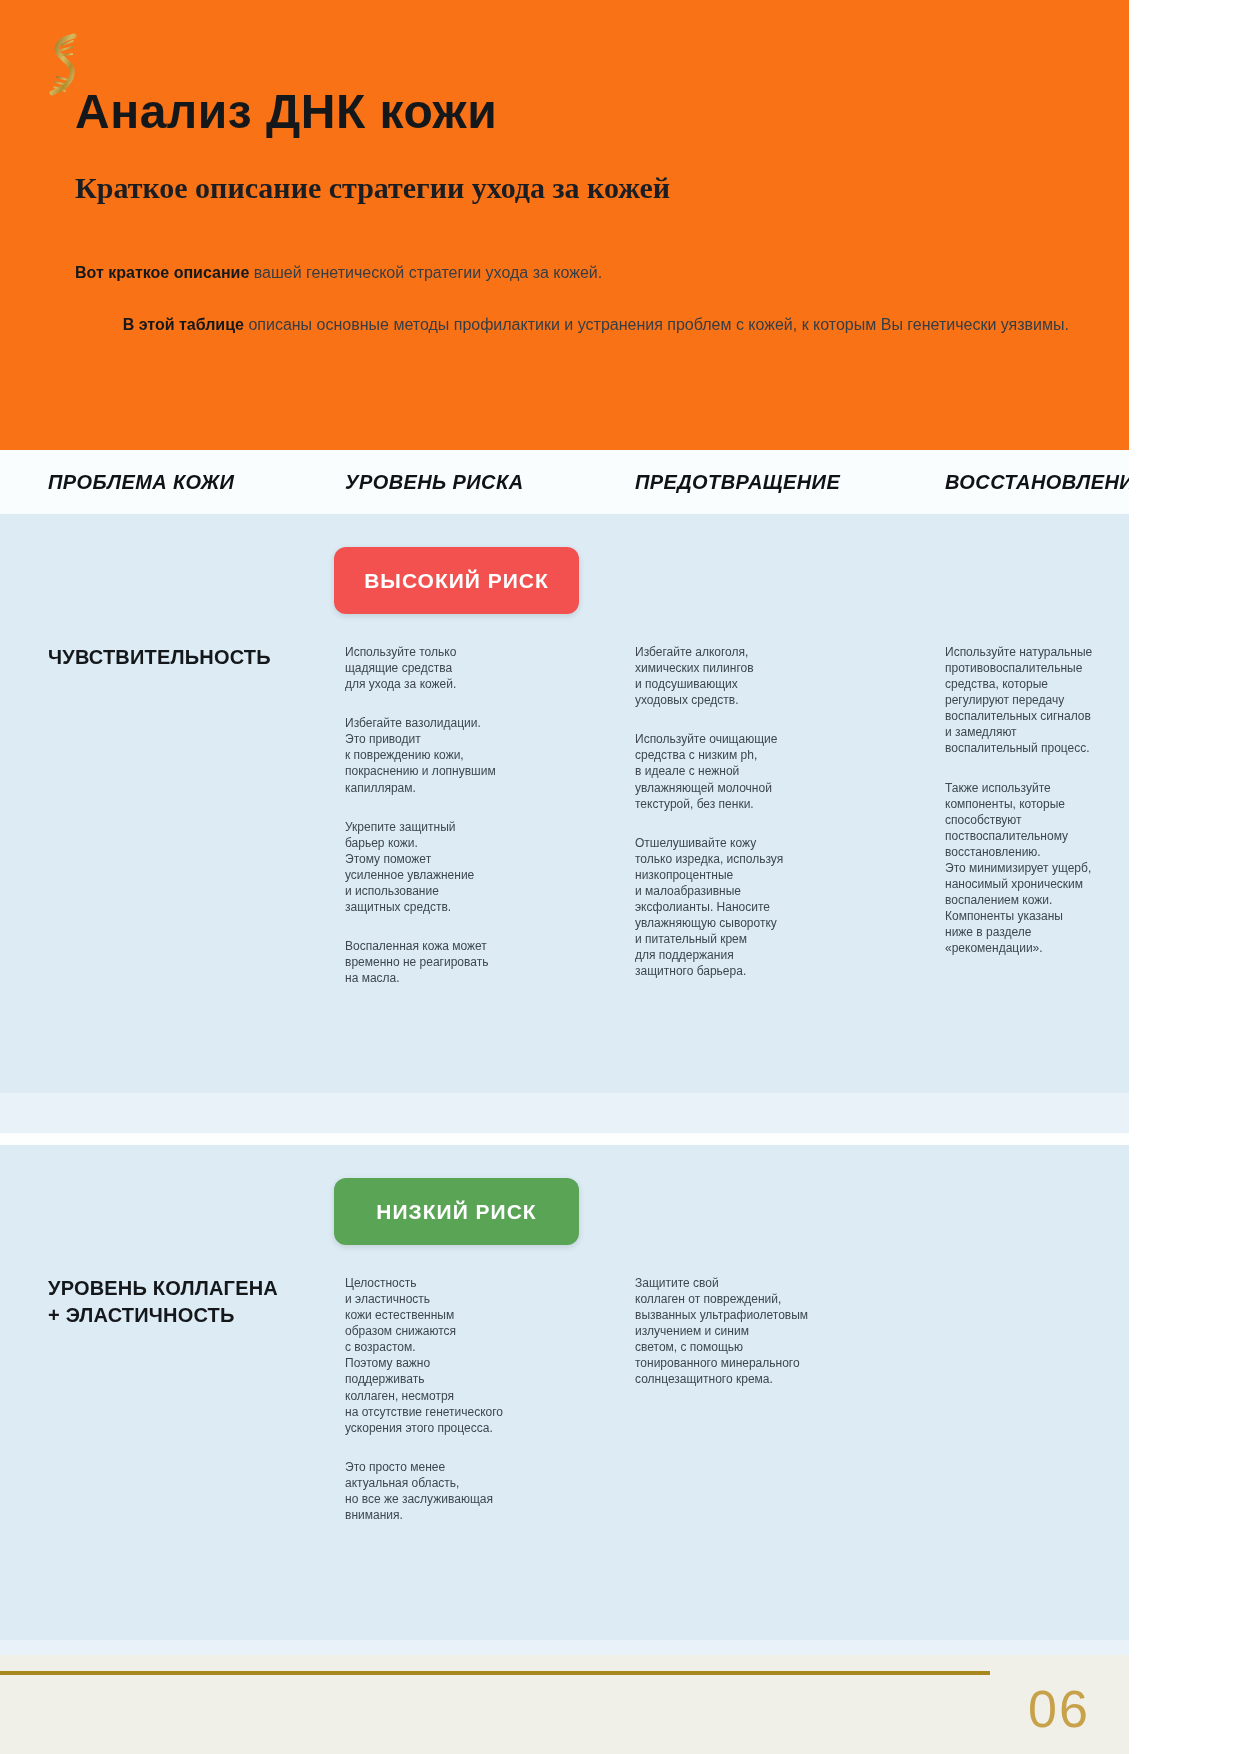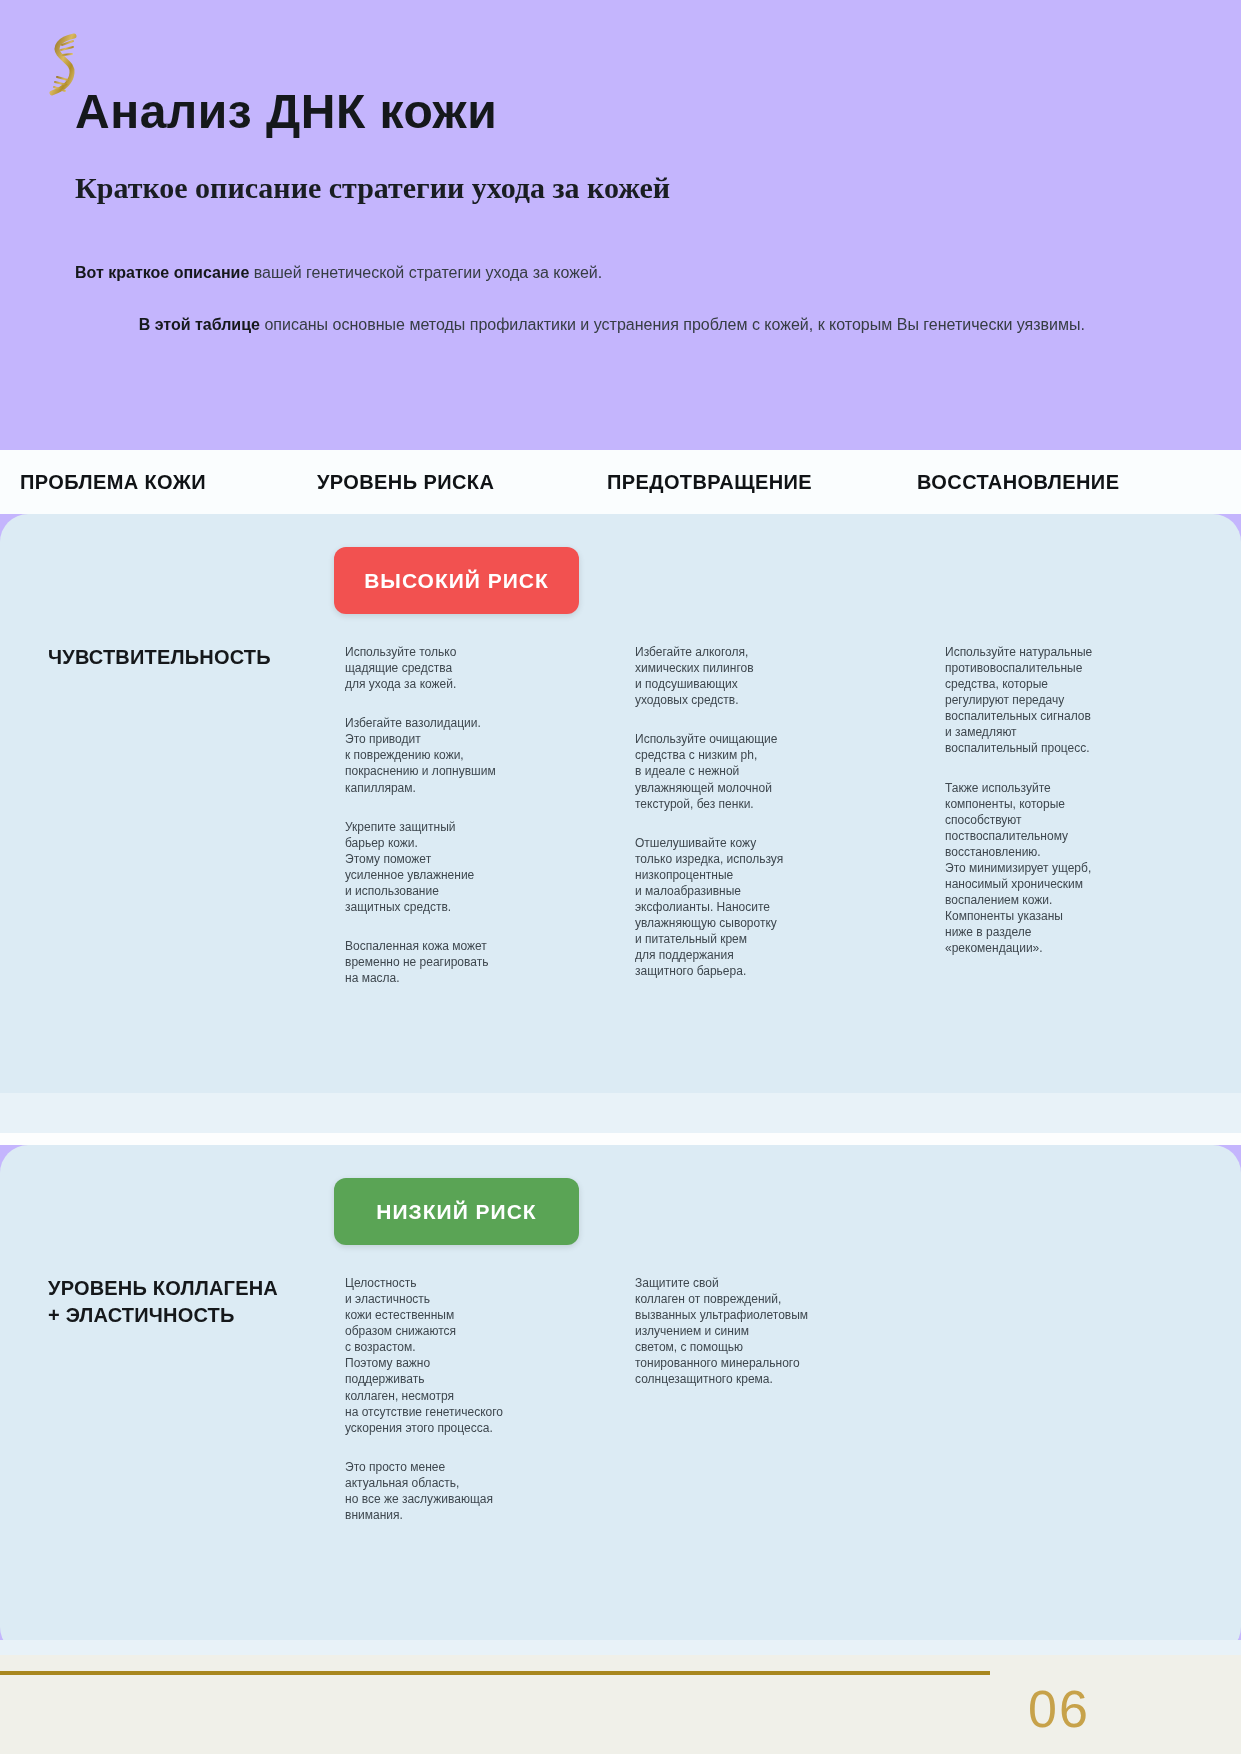--- a/index.html
+++ b/index.html
@@ -1,34 +1,34 @@
 <!DOCTYPE html>
 <html lang="ru"><head>
 <meta charset="utf-8">
 <style>
   html,body{margin:0;padding:0;}
   body{font-family:"Liberation Sans","DejaVu Sans",sans-serif;}
-  .page{position:relative;width:1241px;height:1754px;background:#c4b5fd;overflow:hidden;}
+  .page{position:relative;width:1129px;height:1754px;background:#f97316;overflow:hidden;}
 
   
   .header-area{position:relative;height:450px;box-sizing:border-box;padding:88px 60px 0 75px;}
   .logo{position:absolute;left:45px;top:33px;width:40px;height:64px;}
   .page-title{font-size:48px;font-weight:bold;color:#15181b;letter-spacing:0.5px;line-height:1;margin:0;}
   .page-subtitle{font-size:30px;font-weight:bold;color:#1a1e22;margin:34px 0 0 0;line-height:1.2;font-family:Liberation Serif, serif;}
   .intro p{font-size:16px;color:#363d43;line-height:1.4;margin:0;}
   .intro .p1{margin-top:56px;}
   .intro .p2{margin-top:30px;max-width:1010px;text-align:right;}
   .intro b{color:#15181b;}
 
   
-  .table-head{height:64px;background:#fafdfe;display:grid;grid-template-columns:297px 290px 310px auto;align-items:center;padding-left:20px;box-sizing:border-box;}
+  .table-head{height:64px;background:#fafdfe;display:grid;grid-template-columns:297px 290px 310px auto;align-items:center;padding-left:48px;box-sizing:border-box;font-style:italic;}
   .col-header{font-size:20px;font-weight:bold;color:#101316;letter-spacing:0.4px;}
 
   
-  .section{position:relative;background:#dcebf4;box-sizing:border-box;padding:33px 0 0 48px;border-radius:28px;}
+  .section{position:relative;background:#dcebf4;box-sizing:border-box;padding:33px 0 0 48px;}
   .section-1{height:619px;}
   .section-2{height:510px;}
   .section::after{content:"";position:absolute;left:0;right:0;bottom:0;background:#e8f2f8;pointer-events:none;}
   .section-1::after{height:40px;}
   .section-2::after{height:15px;}
   .section-gap{height:12px;background:#fdfefe;}
 
   .badge{margin-left:286px;width:245px;height:67px;border-radius:12px;display:flex;align-items:center;justify-content:center;box-shadow:0 2px 6px rgba(0,0,0,0.12);}
   .badge span{color:#ffffff;font-size:21px;font-weight:bold;letter-spacing:1px;}
 

